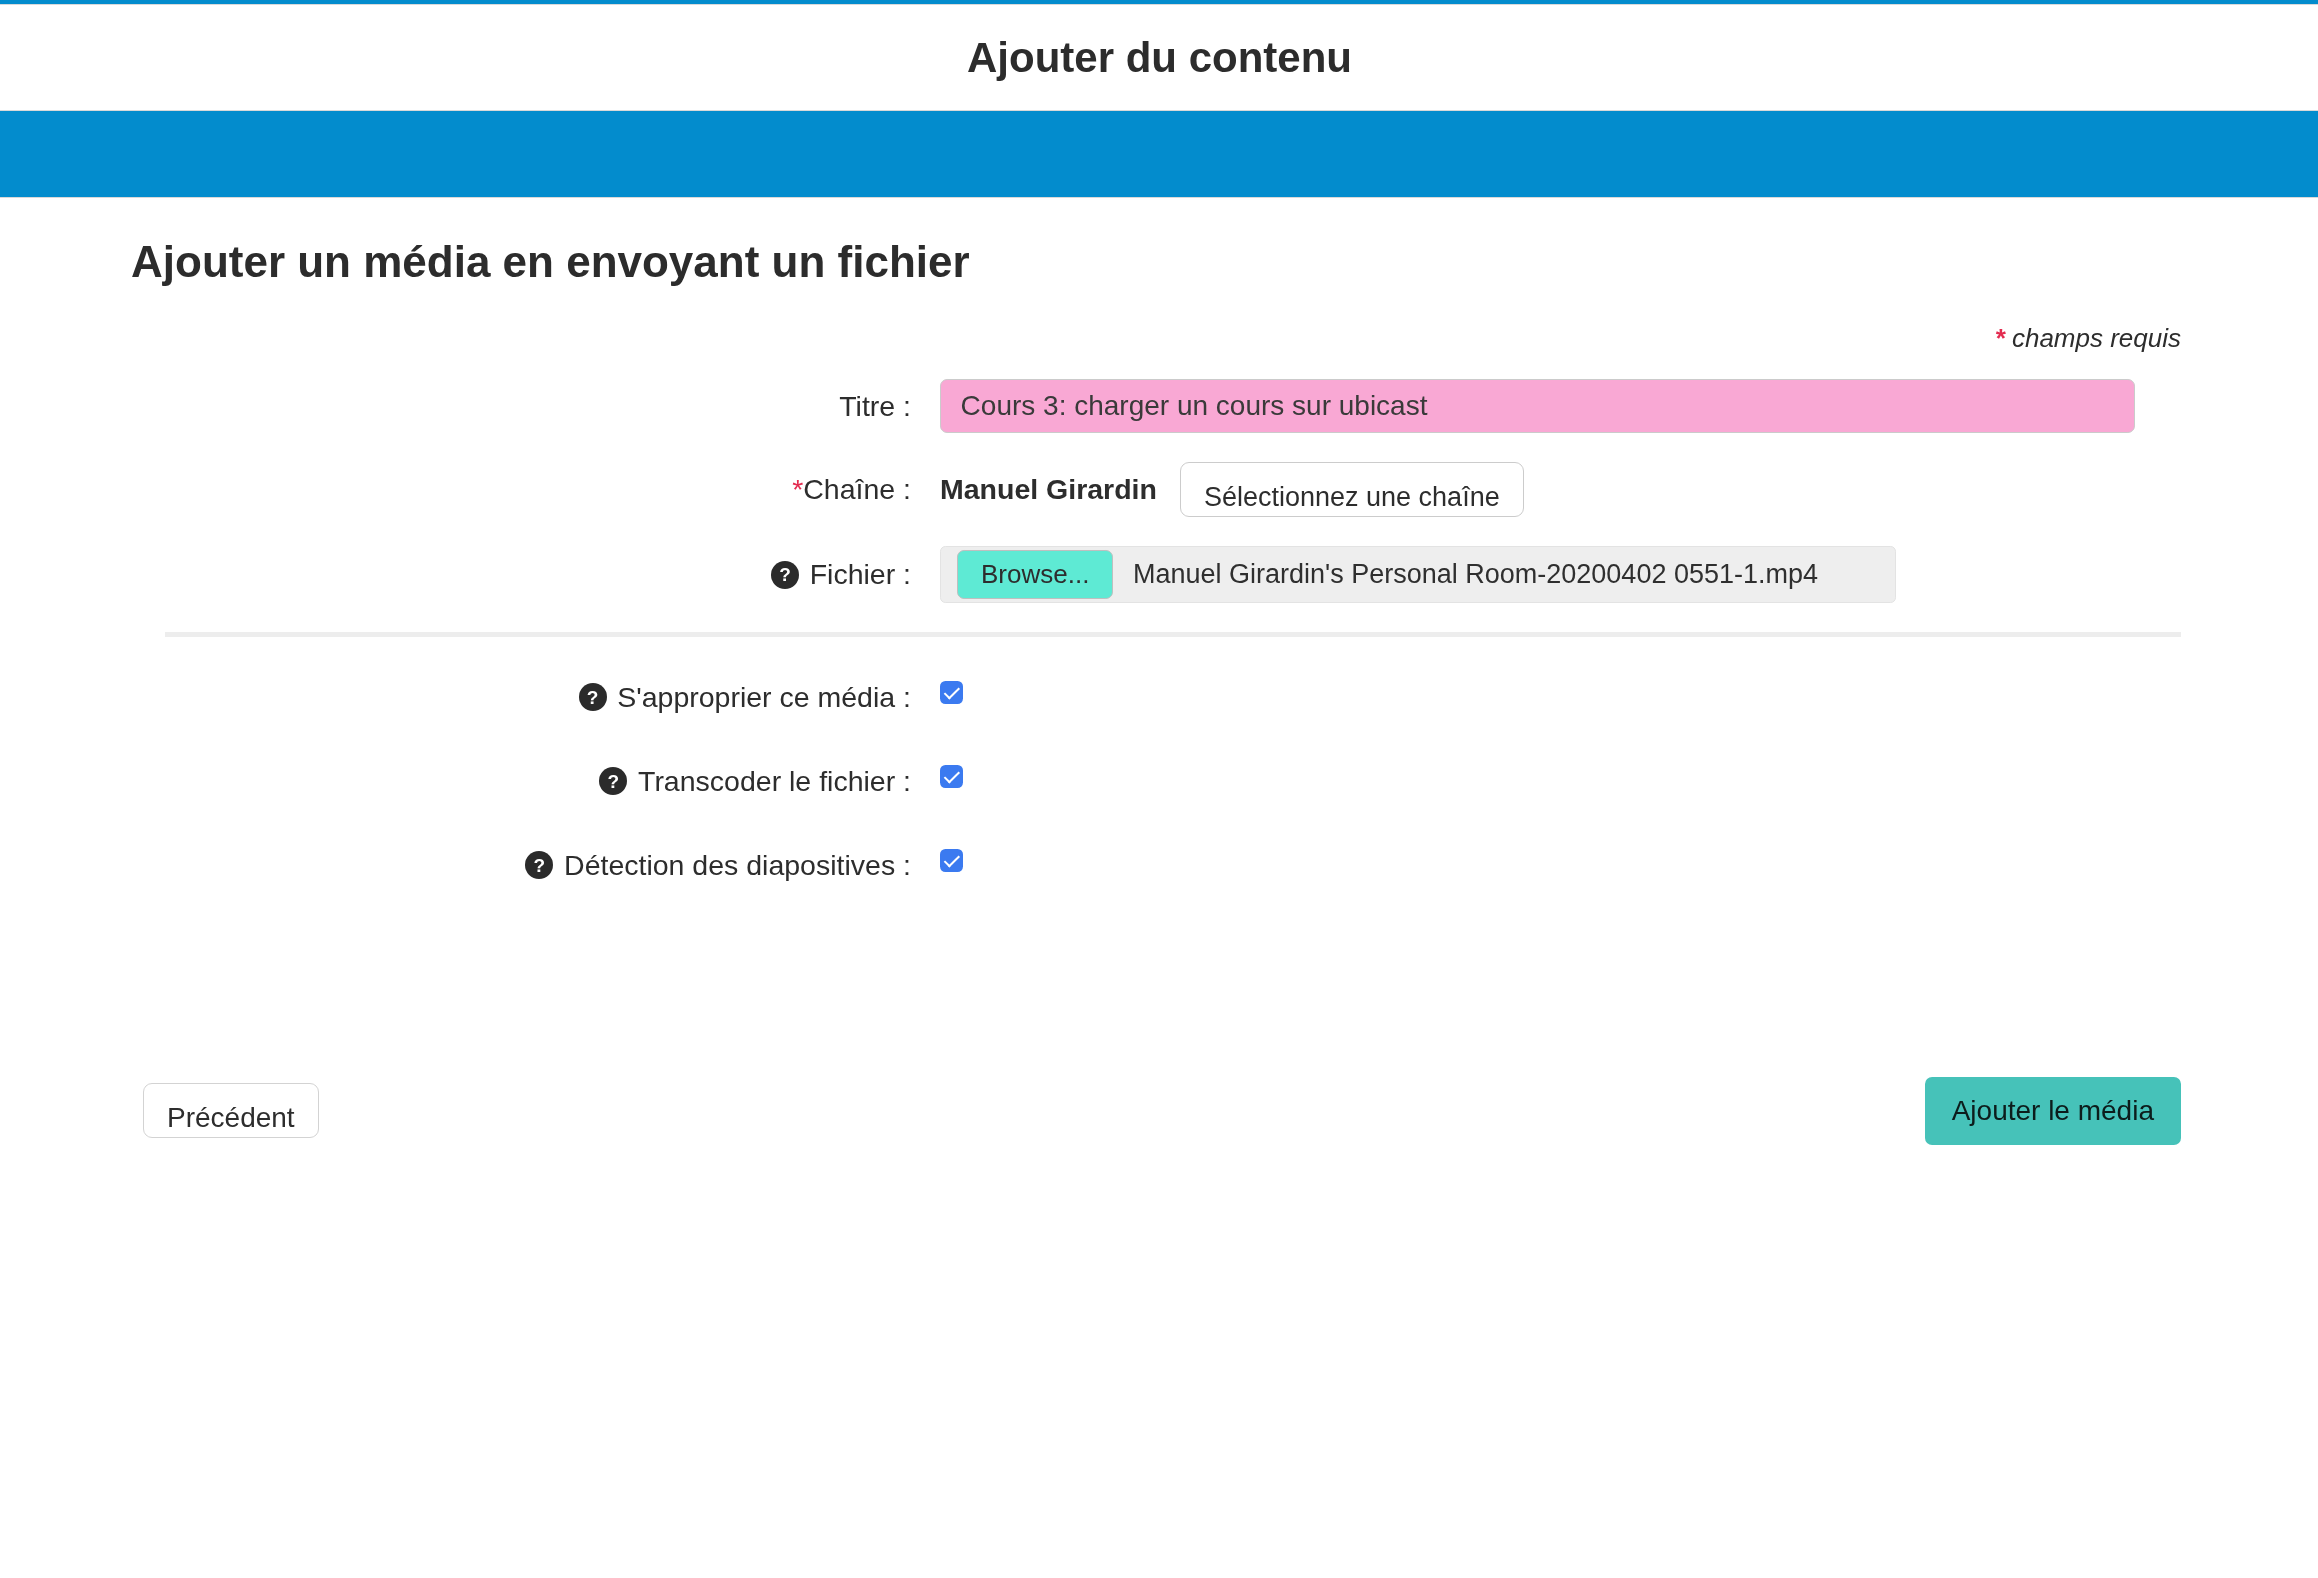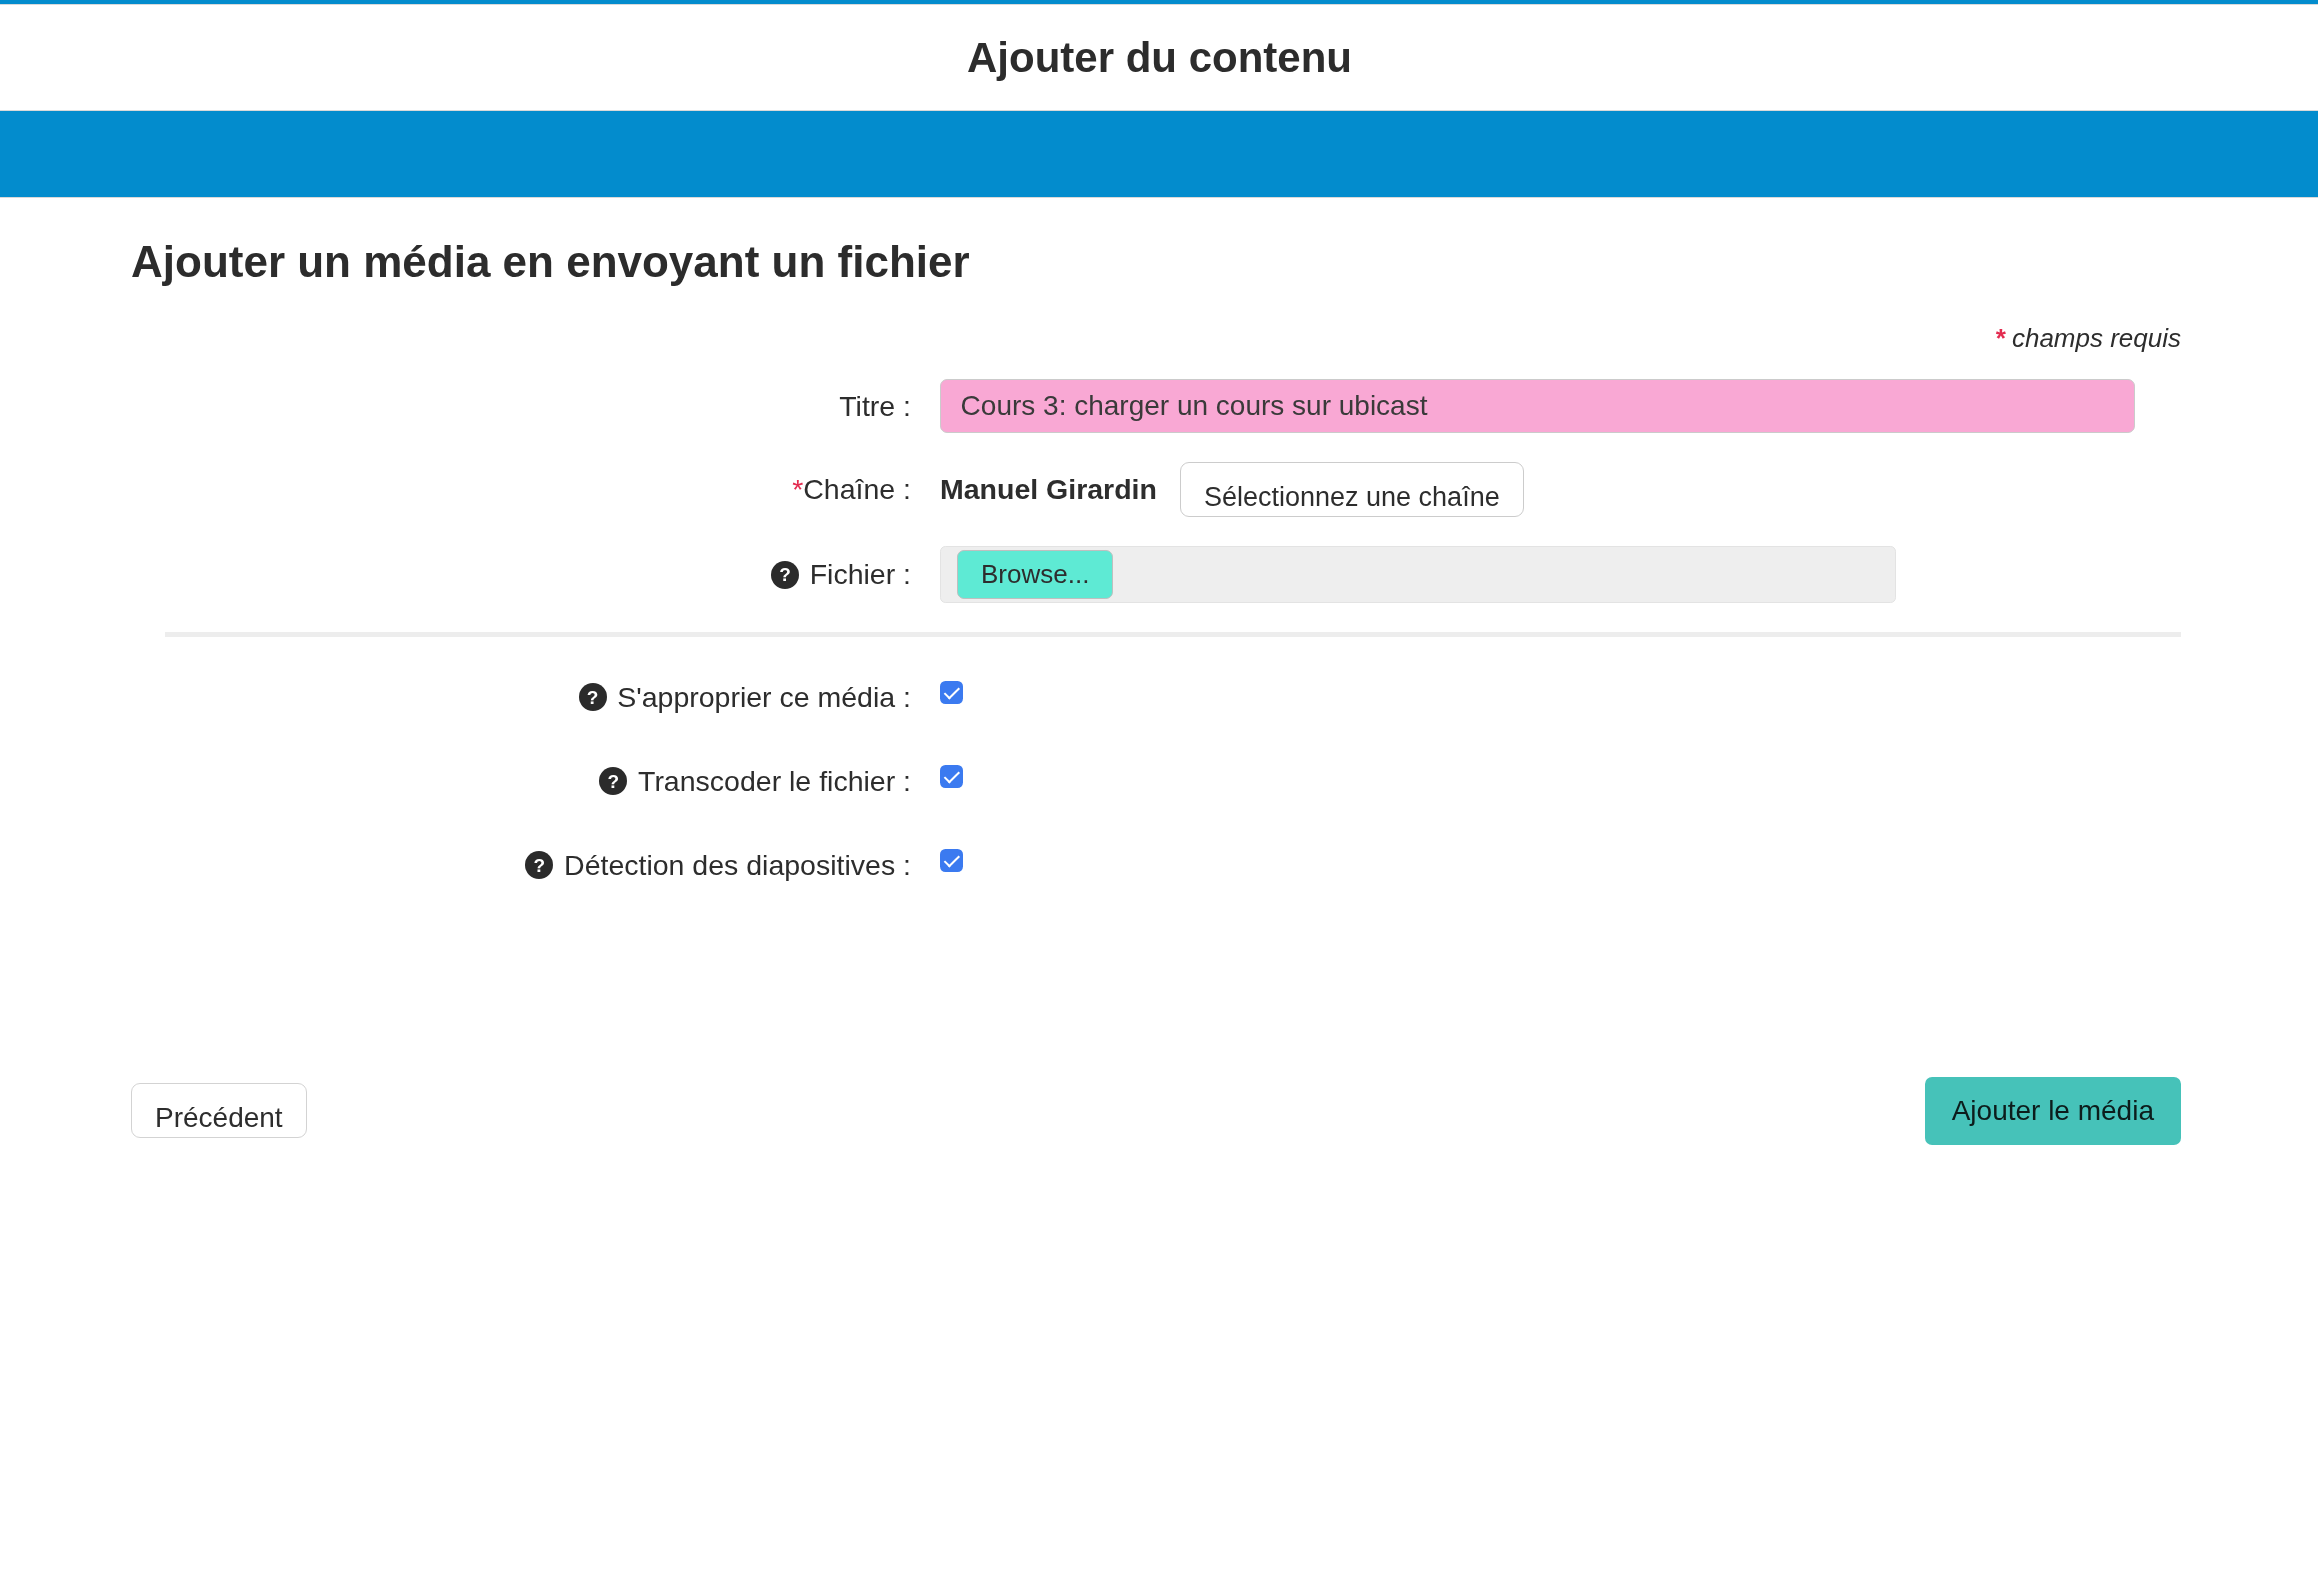--- a/index.html
+++ b/index.html
@@ -94,21 +94,21 @@
   }
   .checkbox::after{
     content:"";position:absolute;left:8px;top:2.7px;
     width:6.2px;height:12.5px;
     border:solid #ffffff;border-width:0 2.7px 2.7px 0;
     transform:rotate(45deg);
   }
 
   
   .button-row{margin-top:192px;display:flex;justify-content:space-between;align-items:center;}
-  .prev-btn{border-radius:9px;border-color:#d3d3d3;font-size:28px;}
+  .prev-btn{border-radius:9px;border-color:#d3d3d3;font-size:28px;margin-left:12px;}
   .submit-btn{
     font-family:"Liberation Sans", sans-serif;
     font-size:28px;color:#0c1d1c;background:var(--submit-teal);
     border:none;border-radius:7.1px;height:68px;line-height:55px;
     padding:0 27px;cursor:pointer;white-space:nowrap;
   }
 
   .breadcrumb{margin:114px 0 0 31px;font-size:28px;color:var(--link-blue);}
   .breadcrumb a{color:var(--link-blue);text-decoration:none;cursor:pointer;}
   .breadcrumb .sep{margin:0 9px;}
@@ -154,20 +154,21 @@
     </div>
 
     <div class="form-row">
       <div class="form-label">
         <span class="help-icon">?</span>
         <span>Fichier :</span>
       </div>
       <div class="form-control">
         <div class="file-box">
           <button class="browse-btn">Browse...</button>
+          <span class="file-name">Manuel Girardin's Personal Room-20200402 0551-1.mp4</span>
         </div>
       </div>
     </div>
 
   </div>
 
   <div class="divider"></div>
 
   <div class="checkbox-rows">
 

